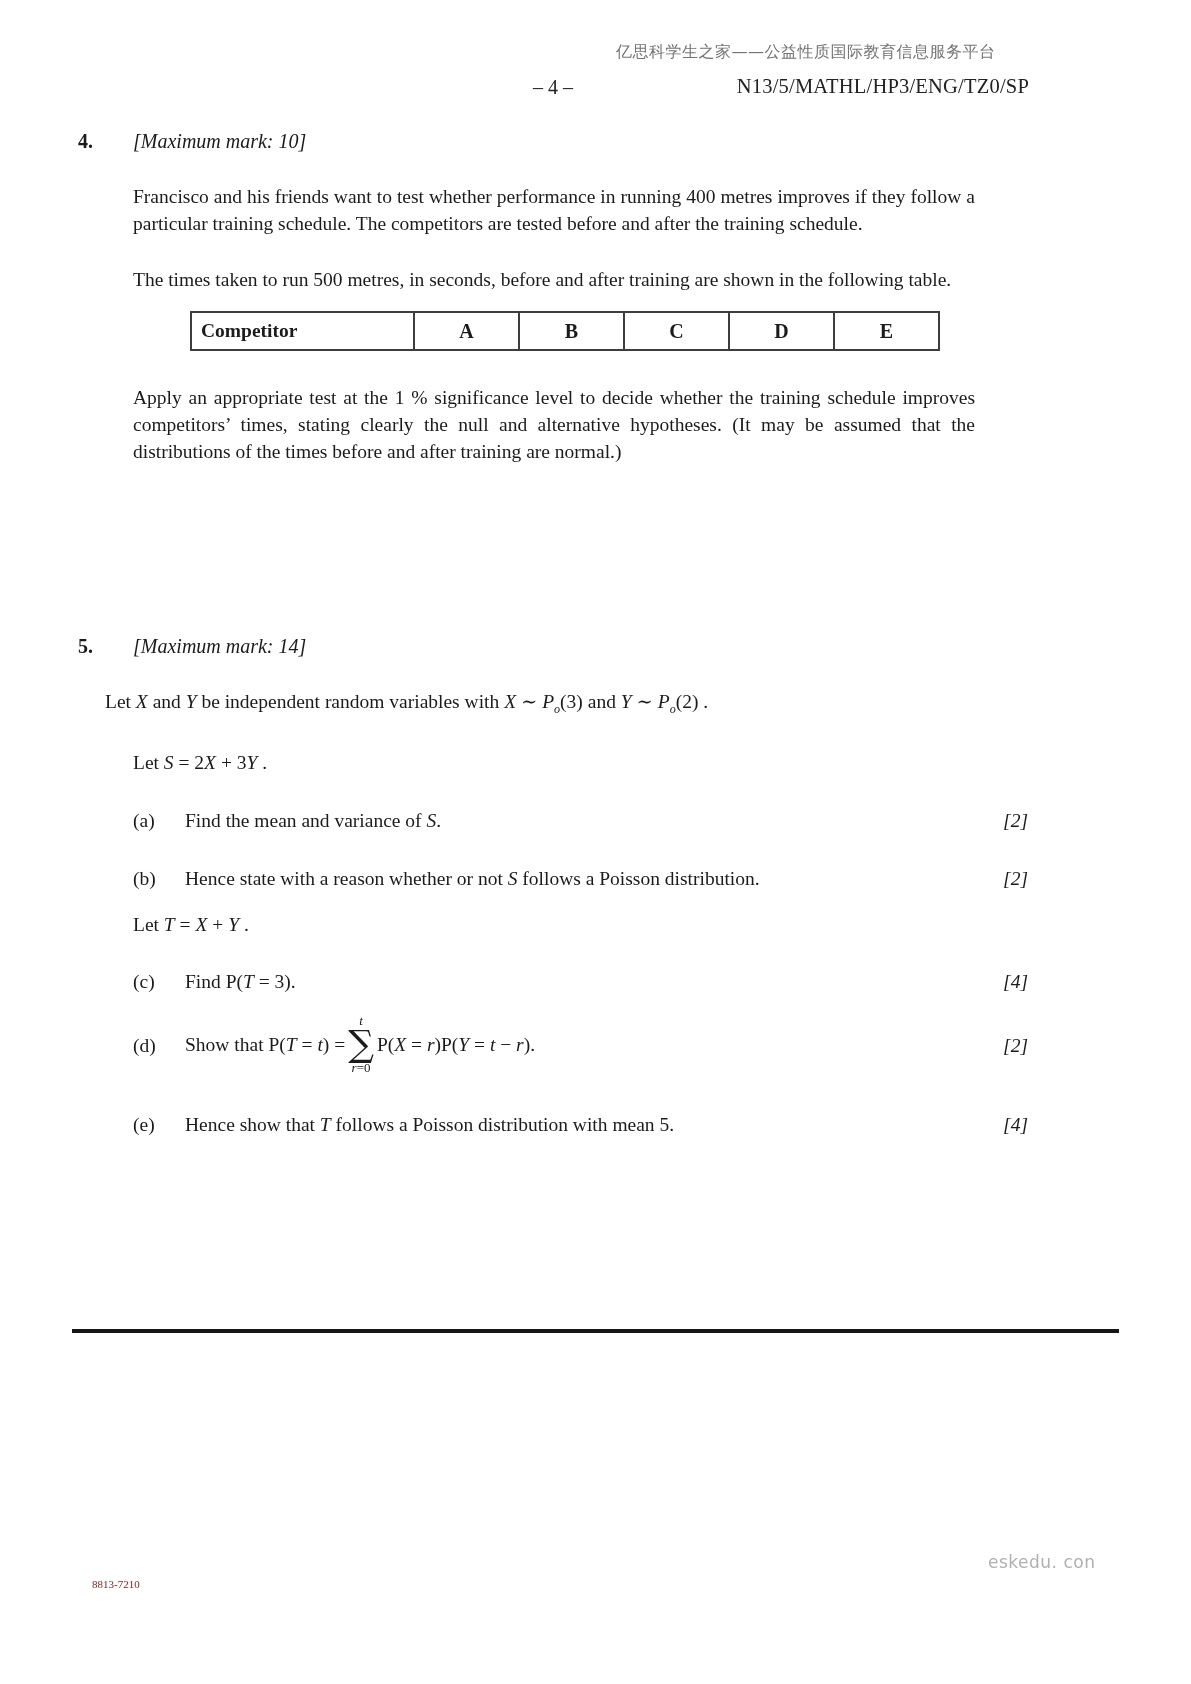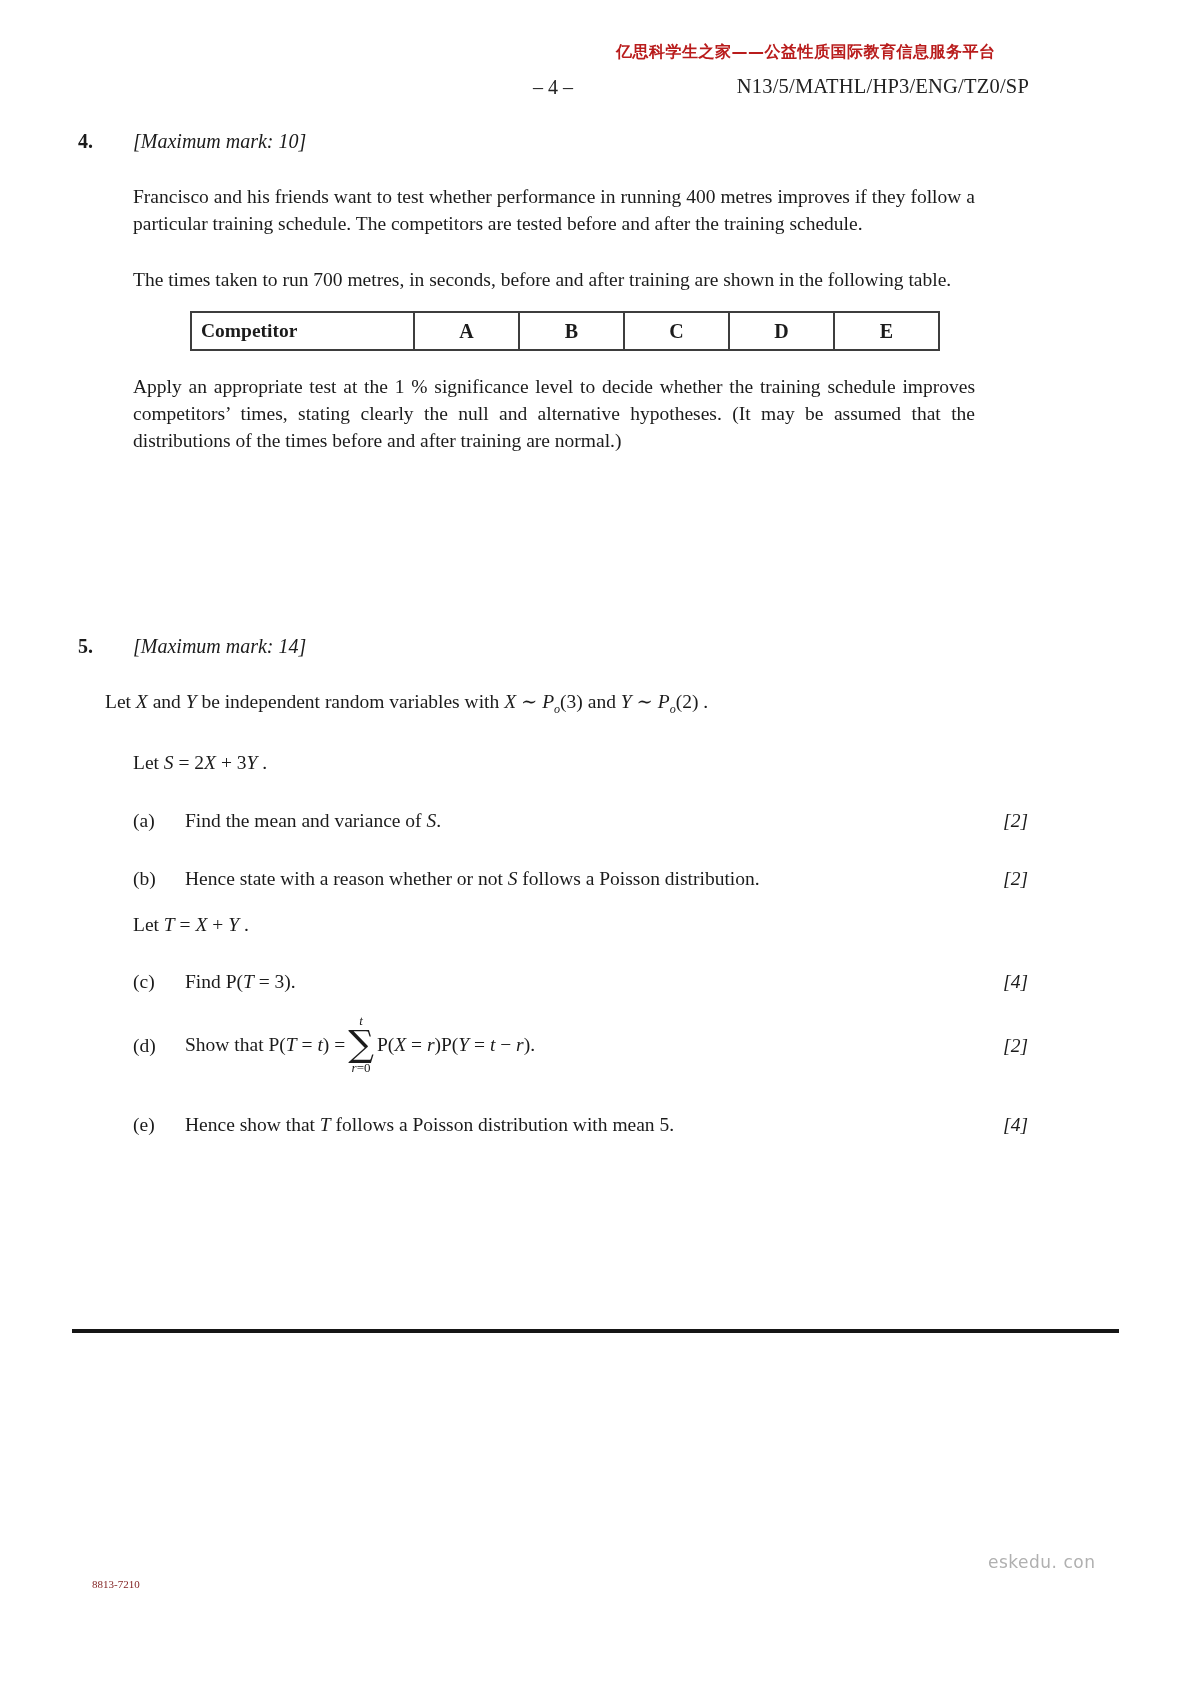--- a/index.html
+++ b/index.html
@@ -9,21 +9,21 @@
     background:#ffffff;
     font-family:"Liberation Serif","DejaVu Serif",serif;
     color:#1b1b1b;
     overflow:hidden;
     margin:0 auto;
   }
   
   .hdr-watermark{
     position:absolute;top:42px;left:616px;
     font-family:"DejaVu Sans","Liberation Sans",sans-serif;
-    font-size:16px;color:#b91c1c;letter-spacing:0.5px;font-weight:bold;
+    font-size:16px;color:#737373;letter-spacing:0.5px;
   }
   .hdr-page{
     position:absolute;top:76px;left:533px;
     font-size:20px;color:#222;
   }
   .hdr-code{
     position:absolute;top:75px;right:162px;
     font-size:20.5px;color:#222;letter-spacing:0.2px;
   }
   
@@ -33,21 +33,21 @@
   .qheading{position:relative;padding-left:55px;font-size:20px;line-height:27px;}
   .qnum{position:absolute;left:0;top:0;font-weight:bold;}
   .maxmark{font-style:italic;}
   .para{
     margin-left:55px;width:842px;
     font-size:19.5px;line-height:27px;
     text-align:justify;
   }
   #q4 .para1{margin-top:28px;}
   #q4 .para2{margin-top:29px;}
-  #q4 .para3{margin-top:22px;}
+  #q4 .para3{margin-top:33px;}
   
   table.results{
     border-collapse:collapse;
     margin:18px 0 0 112px;
   }
   table.results th,table.results td{
     border:2px solid #3d3d3d;
     height:36px;padding:0;
     font-size:19.5px;color:#1b1b1b;
     text-align:center;vertical-align:middle;
@@ -114,21 +114,21 @@
   <div class="hdr-watermark">亿思科学生之家——公益性质国际教育信息服务平台</div>
   <div class="hdr-page">– 4 –</div>
   <div class="hdr-code">N13/5/MATHL/HP3/ENG/TZ0/SP</div>
 
   <div class="qblock" id="q4">
     <div class="qheading">
       <span class="qnum">4.</span>
       <span class="maxmark">[Maximum mark:  10]</span>
     </div>
     <div class="para para1">Francisco and his friends want to test whether performance in running 400 metres improves if they follow a particular training schedule.  The competitors are tested before and after the training schedule.</div>
-    <div class="para para2">The times taken to run 700 metres, in seconds, before and after training are shown in the following table.</div>
+    <div class="para para2">The times taken to run 500 metres, in seconds, before and after training are shown in the following table.</div>
 
     <table class="results">
       <tbody>
           <tr>
         <th class="lblcol">Competitor</th>
         <th class="valcol">A</th>
         <th class="valcol">B</th>
         <th class="valcol">C</th>
         <th class="valcol">D</th>
         <th class="valcol">E</th>

